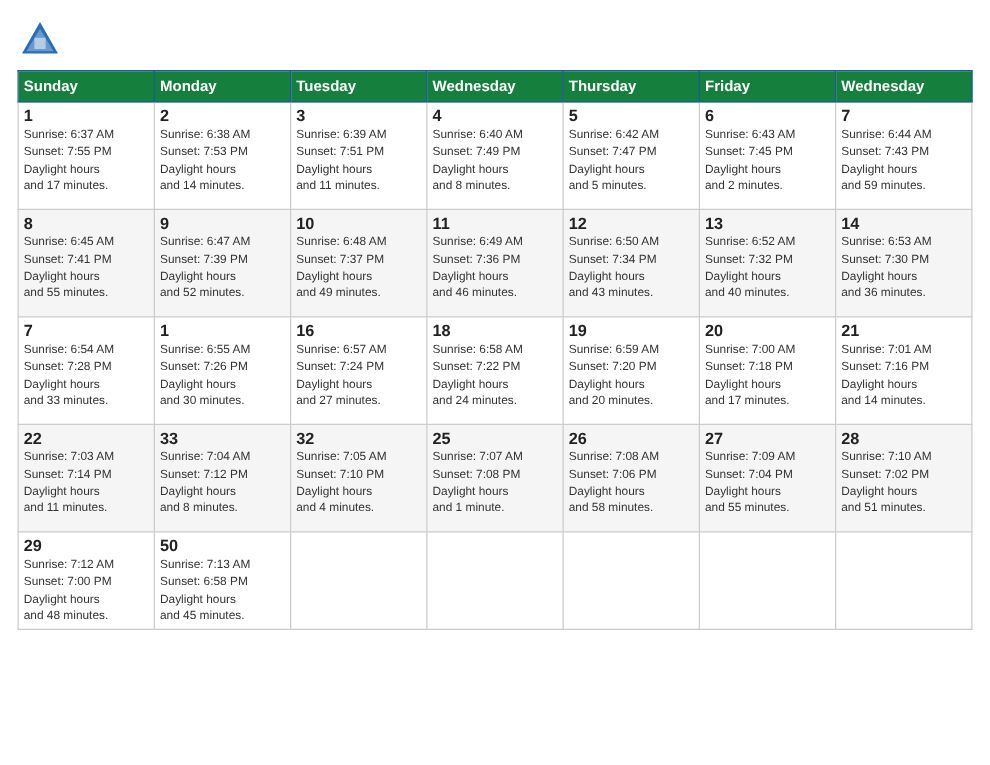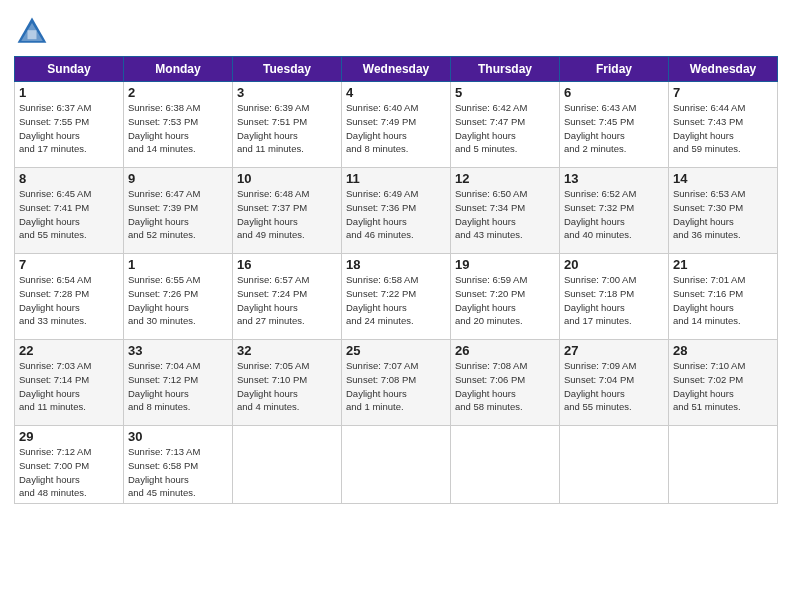--- a/index.html
+++ b/index.html
@@ -59,26 +59,26 @@
     .location {
       font-size: 14px;
       color: #555;
     }
     .calendar-table {
       width: 100%;
       border-collapse: collapse;
       table-layout: fixed;
     }
     .calendar-table th {
-      background: #4c1d95;
+      background: #15803d;
       color: #fff;
       padding: 5px 4px;
       font-size: 12px;
       font-weight: bold;
-      text-align: center;
+      text-align: left;
       border: 1px solid #1a5a9a;
     }
     .calendar-table td {
       border: 1px solid #ccc;
       vertical-align: top;
       padding: 3px 4px;
       height: 86px;
       background: #fff;
     }
     .calendar-table tr:nth-child(even) td {
@@ -170,21 +170,21 @@
           <td><span class="day-num">22</span><span class="day-detail">Sunrise: 7:03 AM<br>Sunset: 7:14 PM<br>Daylight hours<br>and 11 minutes.</span></td>
           <td><span class="day-num">33</span><span class="day-detail">Sunrise: 7:04 AM<br>Sunset: 7:12 PM<br>Daylight hours<br>and 8 minutes.</span></td>
           <td><span class="day-num">32</span><span class="day-detail">Sunrise: 7:05 AM<br>Sunset: 7:10 PM<br>Daylight hours<br>and 4 minutes.</span></td>
           <td><span class="day-num">25</span><span class="day-detail">Sunrise: 7:07 AM<br>Sunset: 7:08 PM<br>Daylight hours<br>and 1 minute.</span></td>
           <td><span class="day-num">26</span><span class="day-detail">Sunrise: 7:08 AM<br>Sunset: 7:06 PM<br>Daylight hours<br>and 58 minutes.</span></td>
           <td><span class="day-num">27</span><span class="day-detail">Sunrise: 7:09 AM<br>Sunset: 7:04 PM<br>Daylight hours<br>and 55 minutes.</span></td>
           <td><span class="day-num">28</span><span class="day-detail">Sunrise: 7:10 AM<br>Sunset: 7:02 PM<br>Daylight hours<br>and 51 minutes.</span></td>
         </tr>
         <tr class="last-row">
           <td><span class="day-num">29</span><span class="day-detail">Sunrise: 7:12 AM<br>Sunset: 7:00 PM<br>Daylight hours<br>and 48 minutes.</span></td>
-          <td><span class="day-num">30</span><span class="day-detail">Sunrise: 7:13 AM<br>Sunset: 6:58 PM<br>Daylight hours<br>and 45 minutes.</span></td>
+          <td><span class="day-num">50</span><span class="day-detail">Sunrise: 7:13 AM<br>Sunset: 6:58 PM<br>Daylight hours<br>and 45 minutes.</span></td>
           <td class="empty-cell"></td>
           <td class="empty-cell"></td>
           <td class="empty-cell"></td>
           <td class="empty-cell"></td>
           <td class="empty-cell"></td>
         </tr>
       </tbody>
   </table>
 </div>
 

